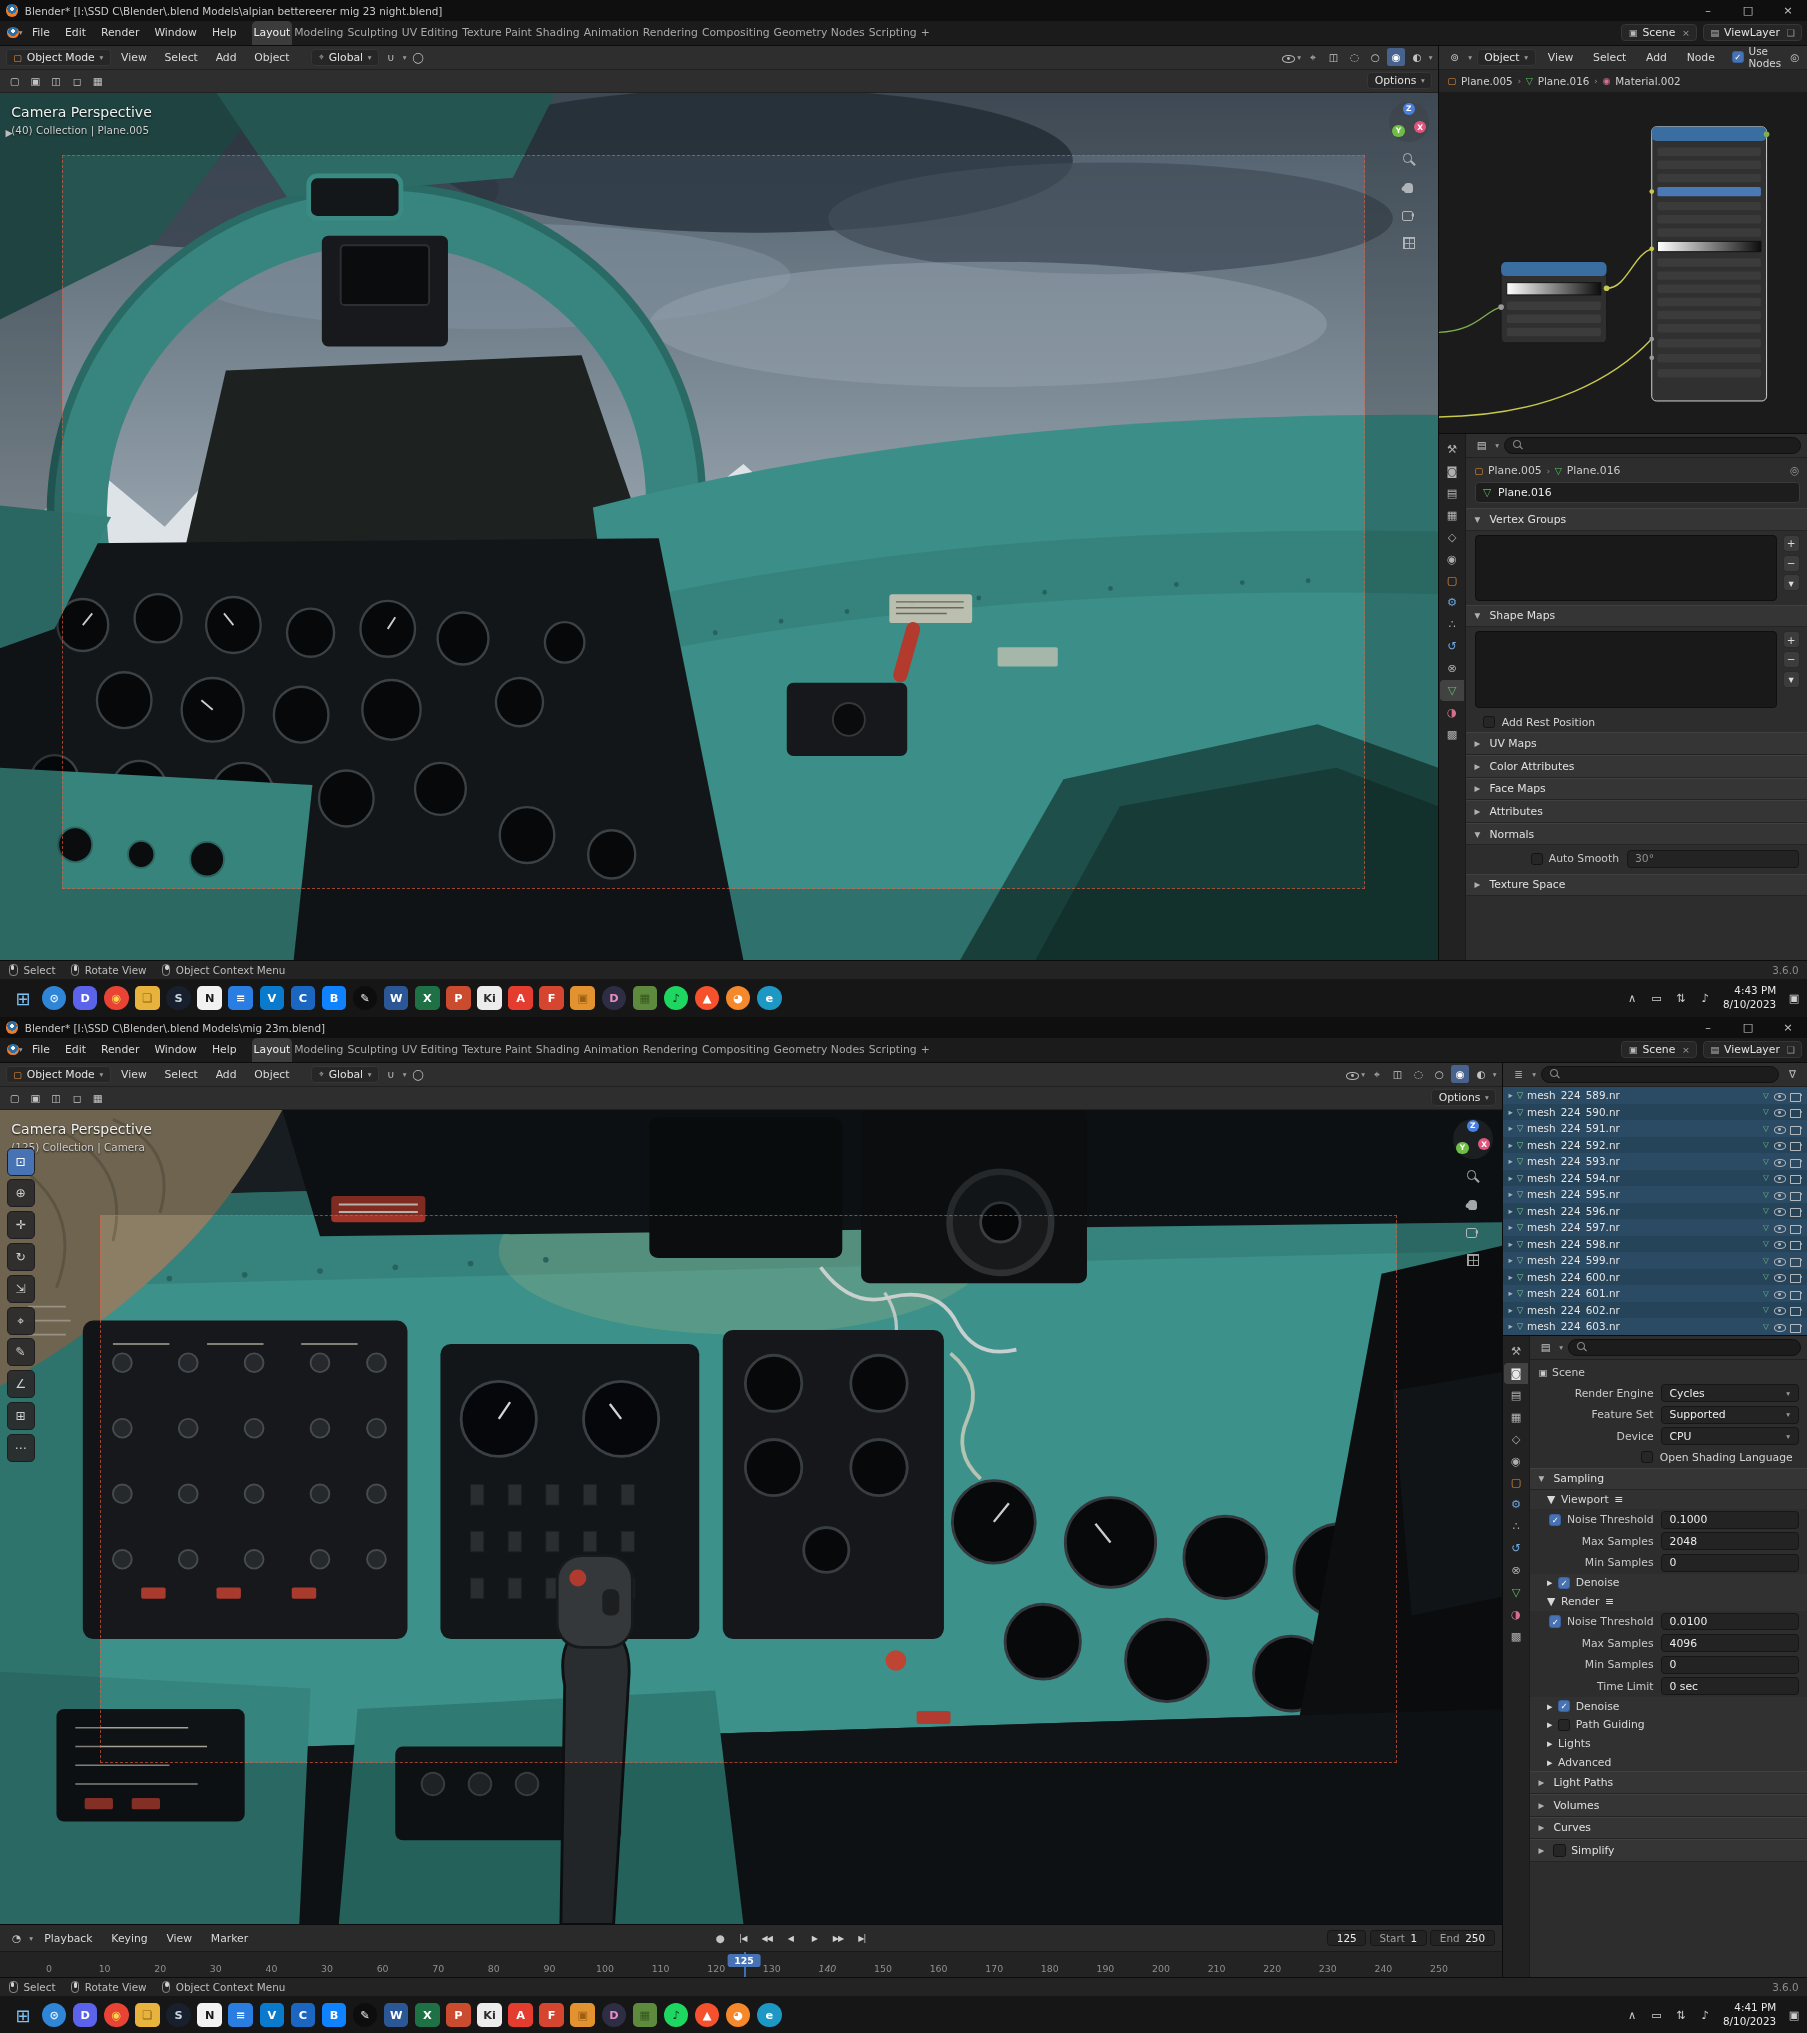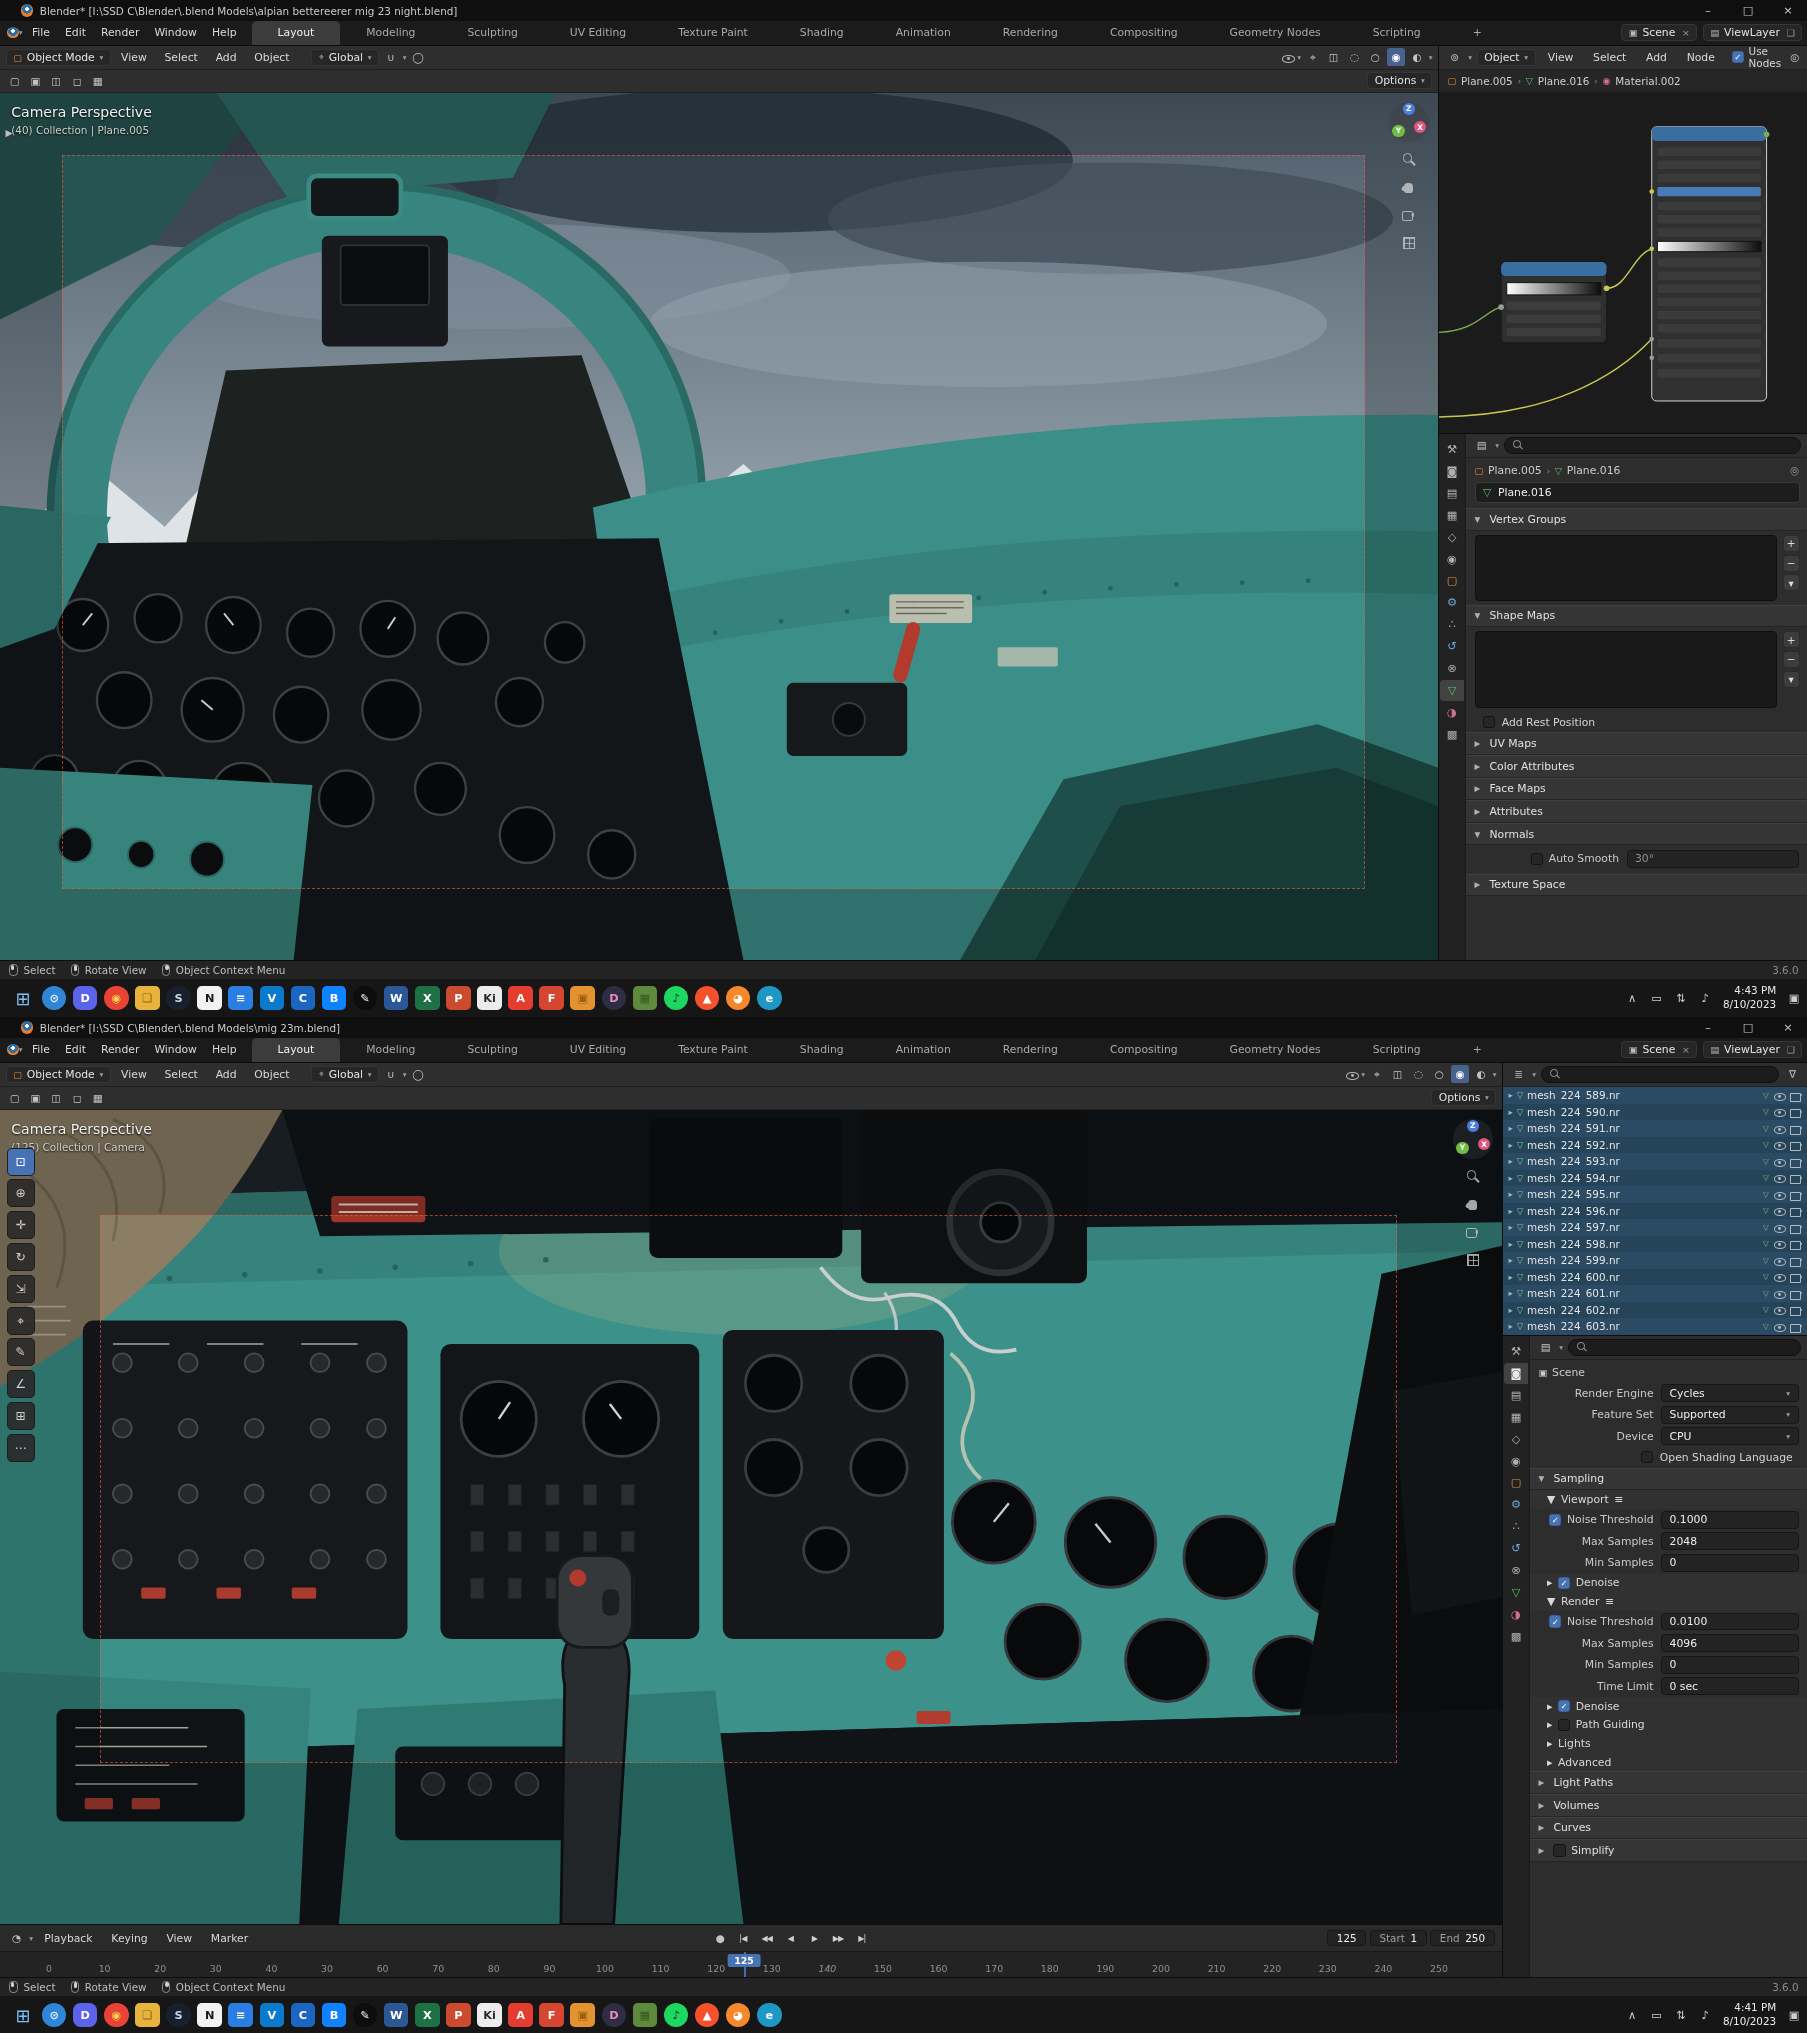--- a/index.html
+++ b/index.html
@@ -1,30 +1,30 @@
 <!DOCTYPE html>
 <html style="font-size:15px"><head>
 <meta charset="utf-8">
 <style>
 *{margin:0;padding:0;box-sizing:border-box;font-family:"DejaVu Sans","Liberation Sans",sans-serif}
 html,body{width:1808px;height:2034px;background:#000;overflow:hidden}
 body{font-size:11.3px;color:#d6d6d6}
 .win{position:relative;width:1808px;height:1017px;display:flex;flex-direction:column;background:#2d2d2d;overflow:hidden}
 
-.titlebar{height:21px;flex:none;background:#0f0f0f;display:flex;align-items:center;gap:6.6px;padding-left:21px;font-size:10.4px;color:#c9c9c9}
+.titlebar{height:21px;flex:none;background:#0f0f0f;display:flex;align-items:center;gap:6.6px;padding-left:6px;font-size:10.4px;color:#c9c9c9}
 .blogo{width:12.2px;height:12.2px;border-radius:50%;background:radial-gradient(circle at 50% 38%,#f5f5f5 0 1.9px,#2a6fa8 1.9px 4.7px,#e87d2c 4.7px);flex:none}
 .blogo.small{width:11.3px;height:11.3px}
 .tb-title{white-space:nowrap;overflow:hidden}
 .wbtns{margin-left:auto;display:flex;height:100%}
 .wbtn{width:40px;display:flex;align-items:center;justify-content:center;font-size:11.3px;color:#c9c9c9}
 
 .menubar{height:24.5px;flex:none;background:#1b1b1b;display:flex;align-items:center;padding:0 5.6px;border-bottom:0.9px solid #0c0c0c}
 .mi{padding:1.9px 7.5px;font-size:10.8px;color:#d9d9d9;border-radius:2.8px;white-space:nowrap}
 .ws{display:flex;align-items:stretch;height:100%;margin-left:7.5px}
-.ws .tab{display:flex;align-items:center;padding:0 26px;font-size:10.8px;color:#a9a9a9;border-radius:4.7px 4.7px 0 0;white-space:nowrap}
+.ws .tab{display:flex;align-items:center;padding:0 2px;font-size:10.8px;color:#a9a9a9;border-radius:4.7px 4.7px 0 0;white-space:nowrap}
 .ws .tab.active{background:#3c3c3c;color:#f0f0f0}
 .mb-right{margin-left:auto;display:flex;gap:5.6px;align-items:center}
 .dd{display:flex;align-items:center;gap:4.7px;background:#262626;border:0.9px solid #363636;border-radius:3.8px;padding:0.9px 6.6px;font-size:10.8px;color:#e3e3e3;white-space:nowrap}
 .dd .dd-ic{font-size:9.4px;color:#b9b9b9}
 .dd .x{color:#9a9a9a;font-size:9.4px;margin-left:1.9px}
 .caret{font-size:7.5px;color:#9a9a9a}
 
 .main{flex:1;display:flex;min-height:0}
 .vp-col{flex:1;display:flex;flex-direction:column;min-width:0;border-right:1.9px solid #0c0c0c}
 .vp-head{height:24.5px;flex:none;background:#2e2e2e;display:flex;align-items:center;padding:0 5.6px;gap:2.8px;border-bottom:0.9px solid #202020}

